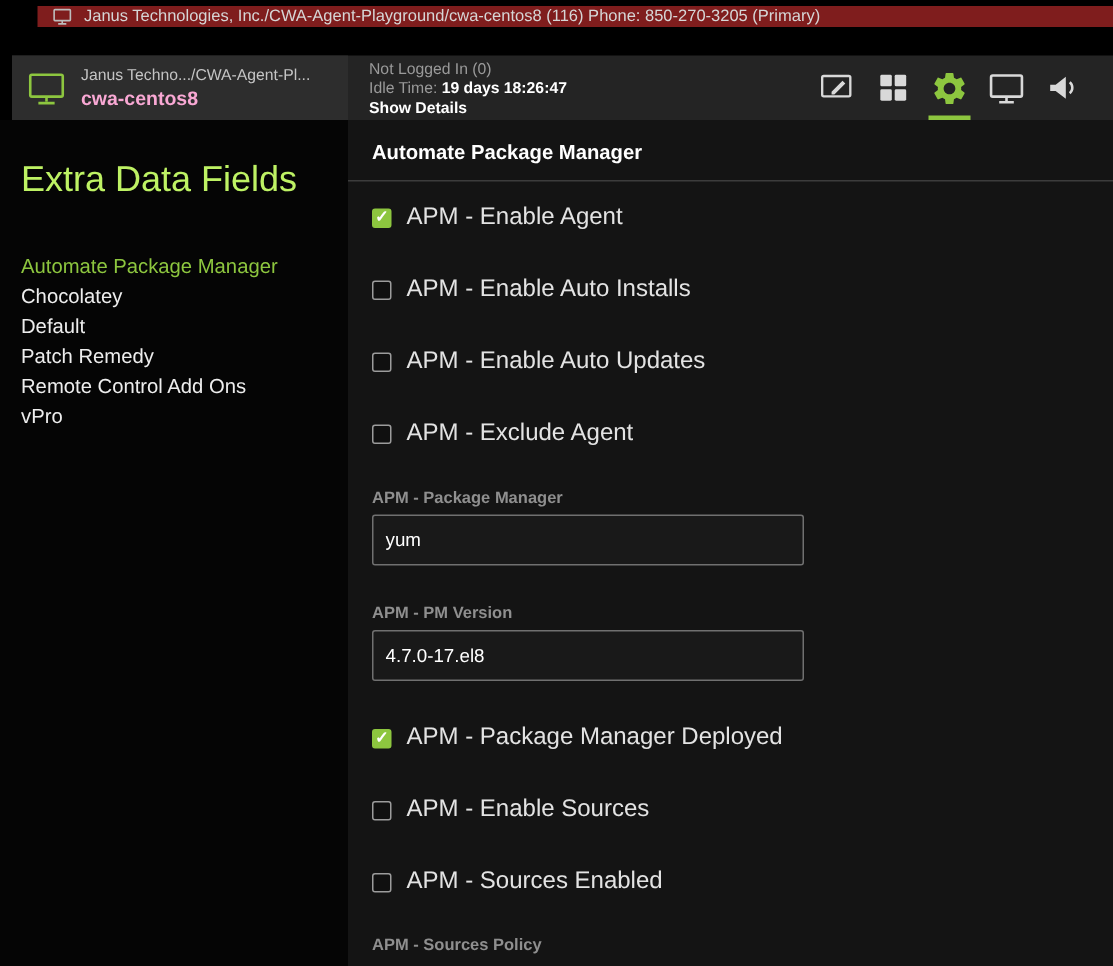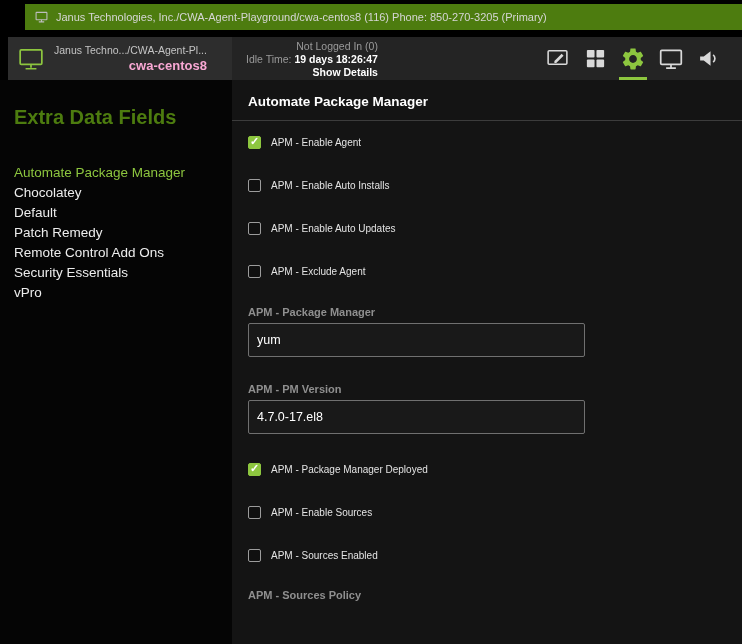--- a/index.html
+++ b/index.html
@@ -1,63 +1,63 @@
 <!DOCTYPE html>
 <html style="--accent: #8dc63f;"><head>
 <meta charset="utf-8">
 <style>
   * { margin:0; padding:0; box-sizing:border-box; }
   html,body { width:742px; height:644px; background:#000; overflow:hidden;
               font-family:"Liberation Sans", sans-serif; position:relative; }
 
   
-  .titlebar { position:absolute; left:25px; top:4px; right:0; height:26px;
-              background:#4d7c0f; display:flex; align-items:center; gap:8px;
+  .titlebar { position:absolute; left:25px; top:4px; right:0; height:14px;
+              background:#7f1d1d; display:flex; align-items:center; gap:8px;
               padding:0 10px; color:#d6d6d6; font-size:11px; }
 
   
-  .header { position:absolute; left:8px; top:37px; right:0; height:43px; background:#242424;text-align:right; }
+  .header { position:absolute; left:8px; top:37px; right:0; height:43px; background:#242424; }
   .header-left { position:absolute; left:0; top:0; width:224px; height:43px;
                  background:#2d2d2d; display:flex; align-items:center; gap:10px; padding-left:10px; }
   .agent-texts { display:flex; flex-direction:column; }
   .agent-breadcrumb { font-size:10.5px; color:#c4c4c4; cursor:pointer; }
   .agent-name { font-size:13px; font-weight:bold; color:#f9a8d4; margin-top:2px; }
   .header-info { position:absolute; left:238px; top:3px; font-size:10.5px;
                  color:#9a9a9a; line-height:13px; }
   .idle-value { color:#fff; font-weight:bold; }
   .show-details { color:#fff; font-weight:bold; cursor:pointer; }
   .header-icons { position:absolute; right:14px; top:0; height:43px; display:flex; align-items:center; }
   .hicon { width:38px; height:43px; display:flex; align-items:center; justify-content:center;
            position:relative; cursor:pointer; }
   .hicon.active::after { content:""; position:absolute; left:5px; right:5px; bottom:0;
                          height:3px; background:var(--accent); }
 
   
   .sidebar { position:absolute; left:0; top:80px; width:232px; bottom:0; background:#050505; }
-  .sidebar-title { margin:26px 0 0 14px; font-size:20px; font-weight:bold; color:#4d7c0f; }
+  .sidebar-title { margin:26px 0 0 14px; font-size:24px; font-weight:normal; color:#bef264; }
   .sidebar-list { margin:34px 0 0 14px; }
   .sidebar-item { font-size:13.5px; line-height:20px; color:#ededed; cursor:pointer; }
   .sidebar-item.active { color:var(--accent); }
 
   
   .main { position:absolute; left:232px; top:80px; right:0; bottom:0;
           background:#141414; overflow:hidden; }
   .main-title { margin:14px 0 0 16px; font-size:13.5px; font-weight:bold; color:#fff; }
   .main-divider { margin-top:11px; height:1px; background:#3c3c3c; }
 
   .check-row { display:flex; align-items:center; gap:10px; margin-left:16px; }
   .cb { width:13px; height:13px; border:1px solid #9c9c9c; background:#101010;
         border-radius:2px; position:relative; flex:none; cursor:pointer; }
   .cb.checked { background:var(--accent); border-color:var(--accent); }
   .cb.checked::after { content:"✓"; position:absolute; left:1px; top:-2px;
                        font-size:11px; font-weight:bold; color:#fff; }
-  .check-label { font-size:10px; color:#e3e3e3; }
+  .check-label { font-size:16px; color:#e3e3e3; }
 
   .field-label { margin-left:16px; font-size:11px; font-weight:bold; color:#8f8f8f; }
-  .text-input { display:block; margin:5px 0 0 16px; width:337px; height:27px;
+  .text-input { display:block; margin:5px 0 0 16px; width:288px; height:27px;
                 background:#191919; border:1px solid #707070; border-radius:2px;
                 color:#fff; font-size:12.5px; padding:16px 8px;
                 font-family:"Liberation Sans", sans-serif; }
 
   .mt15{margin-top:15px} .mt26{margin-top:26px} .mt27{margin-top:27px}
   .mt28{margin-top:28px} .mt29{margin-top:29px} .mt30{margin-top:30px}
 
   svg { display:block; }
 </style>
 </head>
@@ -133,21 +133,20 @@
 </div>
 
 <div class="sidebar">
   <div class="sidebar-title">Extra Data Fields</div>
   <div class="sidebar-list">
     <div class="sidebar-item active">Automate Package Manager</div>
     <div class="sidebar-item">Chocolatey</div>
     <div class="sidebar-item">Default</div>
     <div class="sidebar-item">Patch Remedy</div>
     <div class="sidebar-item">Remote Control Add Ons</div>
-    <div class="sidebar-item">Security Essentials</div>
     <div class="sidebar-item">vPro</div>
   </div>
 </div>
 
 <div class="main">
   <div class="main-title">Automate Package Manager</div>
   <div class="main-divider"></div>
 
   <div class="check-row mt15">
     <span class="cb checked"></span>

